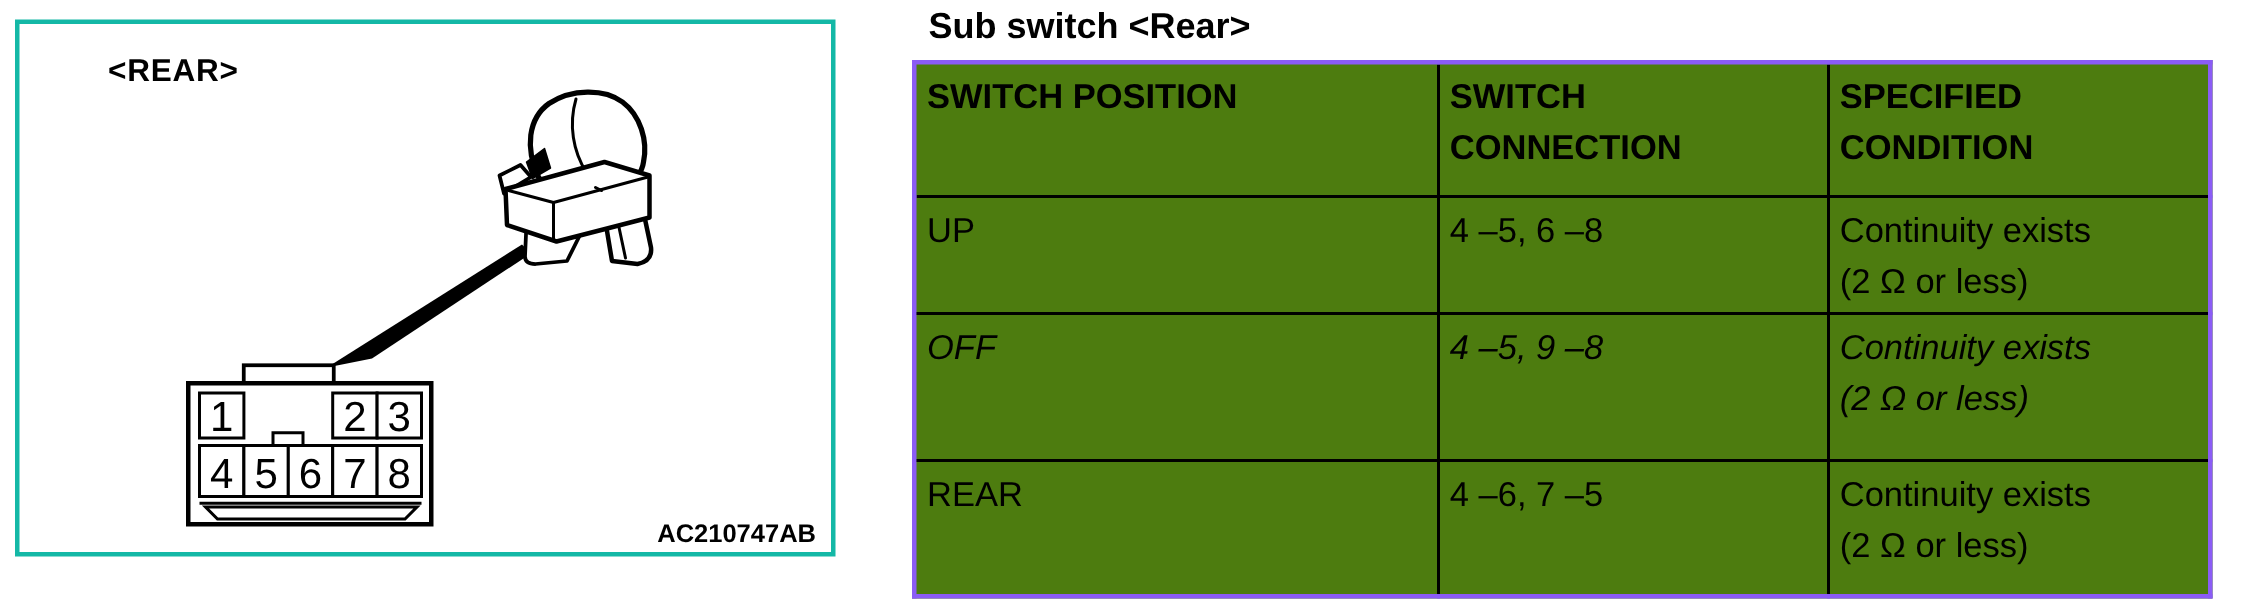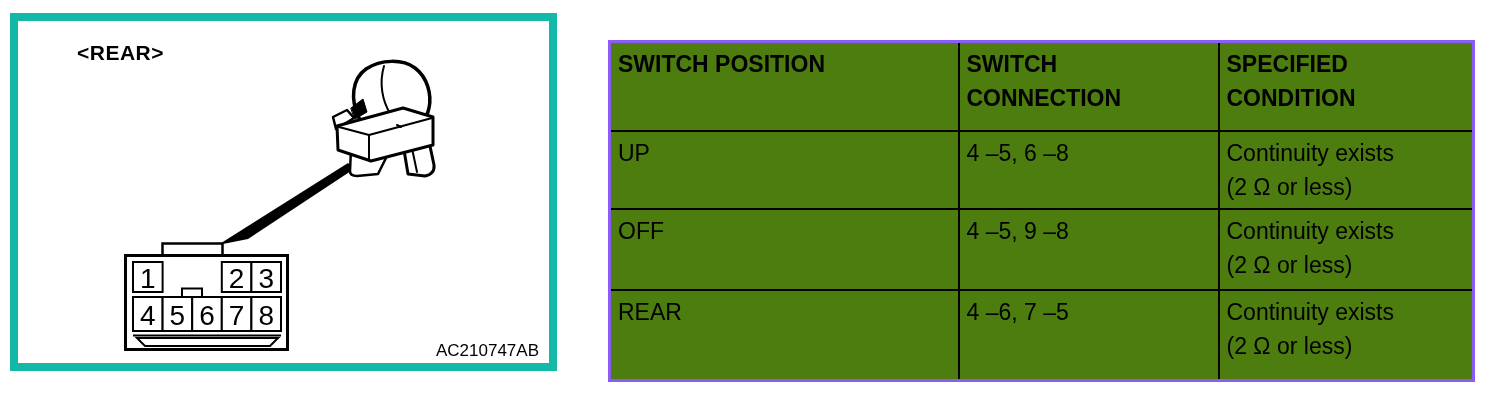--- a/index.html
+++ b/index.html
@@ -2,39 +2,39 @@
 <html><head>
 <meta charset="utf-8">
 <style>
   html,body{margin:0;padding:0;background:#ffffff;}
   body{width:1504px;height:410px;position:relative;overflow:hidden;
        font-family:"Liberation Sans",sans-serif;color:#000;}
   .stage{position:absolute;left:0;top:0;width:1504px;height:410px;background:#fff;}
 
   
   .diagram-box{position:absolute;left:10px;top:13px;width:547px;height:358px;
-               border:8px solid #14b8a6;box-sizing:border-box;background:#fff;}
+               border:3px solid #14b8a6;box-sizing:border-box;background:#fff;}
   .rear-label{position:absolute;left:59px;top:20px;font-size:21px;font-weight:bold;
               letter-spacing:.5px;white-space:nowrap;}
-  .figure-code{position:absolute;right:10px;bottom:2px;font-size:17px;font-weight:normal;
+  .figure-code{position:absolute;right:10px;bottom:2px;font-size:17px;font-weight:bold;
                white-space:nowrap;}
   .diagram-svg{position:absolute;left:0;top:0;width:1504px;height:410px;pointer-events:none;}
   .pin-num{font-family:"Liberation Sans",sans-serif;font-size:28px;fill:#000;}
 
   
   .table-title{position:absolute;left:619px;top:4px;font-size:24px;font-weight:bold;
                line-height:28px;white-space:nowrap;}
   table.spec{position:absolute;left:608px;top:40px;width:864px;border-collapse:collapse;
              table-layout:fixed;border:3px solid #8b5cf6;background:#4d7c0f;}
   table.spec th,table.spec td{border:2px solid #000;vertical-align:top;text-align:left;
              padding:4px 7px;font-size:23px;line-height:34px;overflow:hidden;}
   table.spec th{font-weight:bold;}
   tr.hdr{height:89px;}
   tr.r1{height:75px;}
-  tr.r2{height:81px;}
+  tr.r2{height:98px;font-style:italic;}
   tr.r3{height:91px;}
 </style>
 </head>
 <body>
 
 <div class="stage">
 
   <div class="diagram-box">
     <div class="rear-label">&lt;REAR&gt;</div>
     <div class="figure-code">AC210747AB</div>
@@ -83,20 +83,21 @@
         <text class="pin-num" x="266.2" y="287.5">3</text>
         <text class="pin-num" x="147.8" y="325">4</text>
         <text class="pin-num" x="177.4" y="325">5</text>
         <text class="pin-num" x="207" y="325">6</text>
         <text class="pin-num" x="236.6" y="325">7</text>
         <text class="pin-num" x="266.2" y="325">8</text>
       </g>
     </g>
   </svg>
 
+  <div class="table-title">Sub switch &lt;Rear&gt;</div>
 
   <table class="spec">
     <colgroup>
       <col style="width:349px">
         <col style="width:260px">
         <col style="width:255px">
     </colgroup>
     <thead>
       <tr class="hdr">
         <th>

